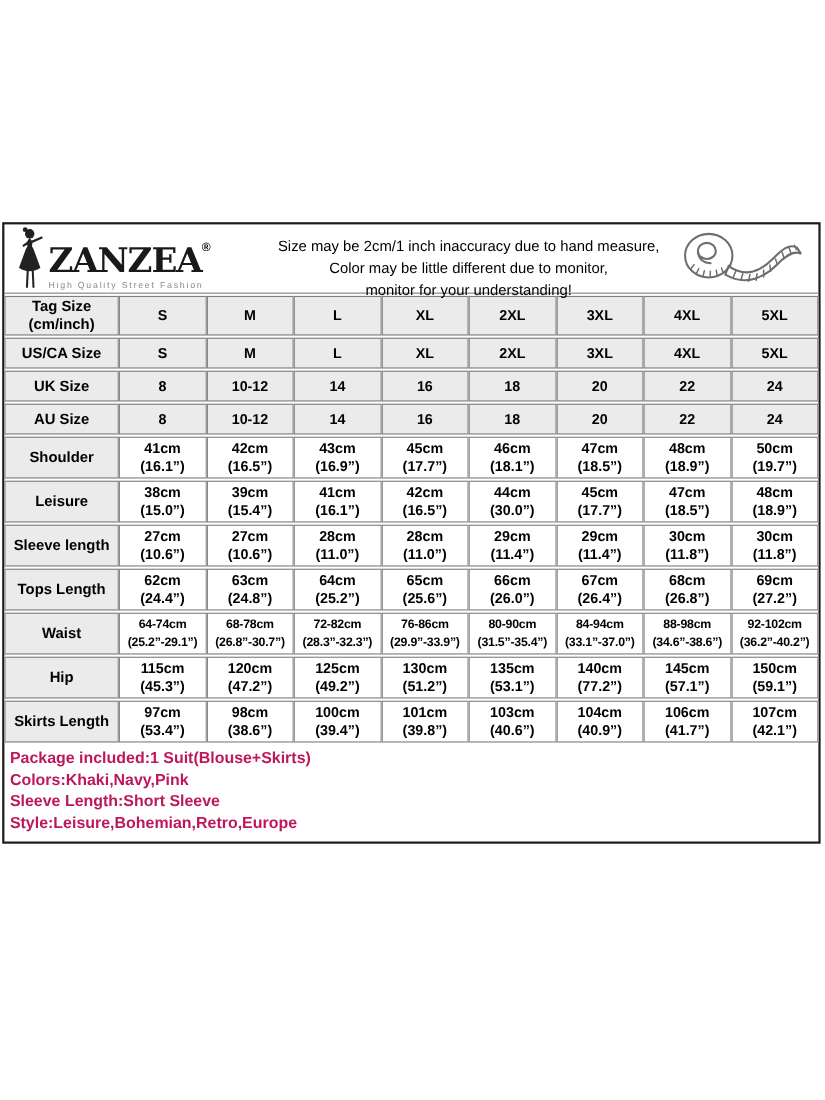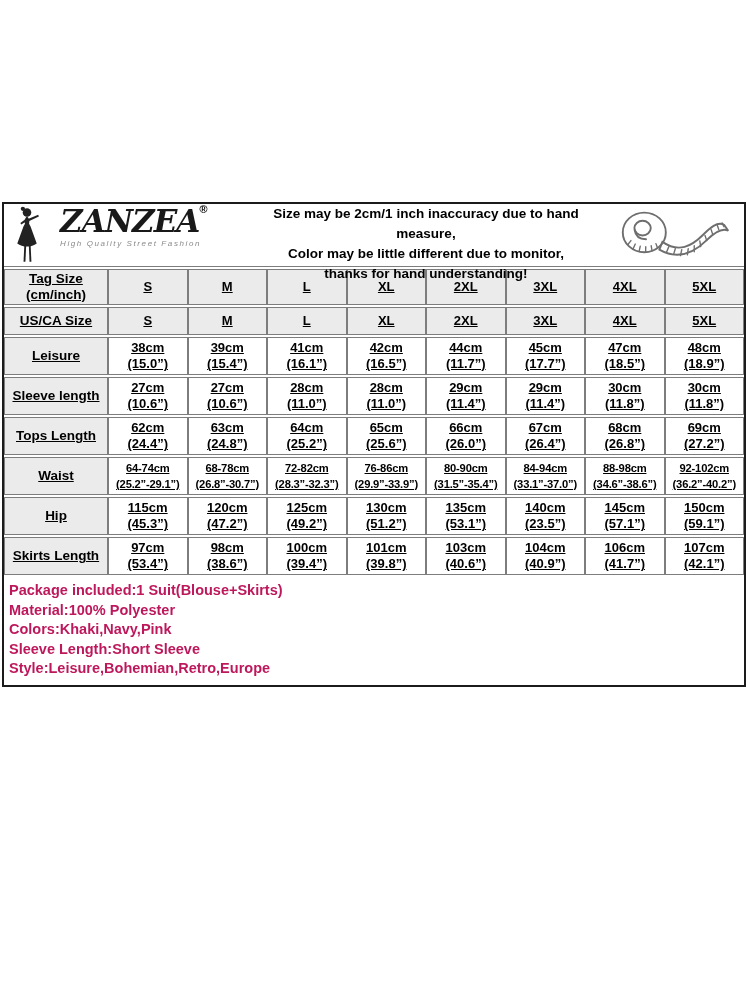--- a/index.html
+++ b/index.html
@@ -1,31 +1,31 @@
 <!DOCTYPE html>
 <html><head>
 <meta charset="utf-8">
 <style>
   html,body{margin:0;padding:0;background:#fff;}
   .page{width:750px;height:1000px;background:#fff;position:relative;font-family:"Liberation Sans",sans-serif;}
   .sheet{position:absolute;top:202px;left:2px;width:740px;border:2px solid #1b1b1b;background:#fff;}
 
   
   .head{display:flex;align-items:center;height:62px;border-bottom:1px solid #7d7d7d;padding:0 4px;}
-  .logo{flex:0 0 238px;display:flex;align-items:flex-start;gap:18px;padding-left:4px;font-style:italic;}
+  .logo{flex:0 0 238px;display:flex;align-items:flex-end;gap:2px;padding-left:4px;}
   .logo-figure{flex:0 0 30px;}
   .brand-line{line-height:1;white-space:nowrap;}
   .brand{font-family:"DejaVu Serif",serif;font-weight:bold;font-size:31px;letter-spacing:-1px;color:#191919;}
   .rmark{font-size:11px;vertical-align:top;position:relative;top:-2px;font-family:"Liberation Sans",sans-serif;font-weight:bold;}
   .tagline{font-size:8px;letter-spacing:1.6px;color:#8a8a8a;margin-top:2px;white-space:nowrap;}
-  .notice{flex:1;text-align:center;font-weight:bold;font-size:13.5px;line-height:20px;color:#000;margin-top:17px;}
+  .notice{flex:1;text-align:center;font-weight:normal;font-size:13.5px;line-height:20px;color:#000;margin-top:17px;}
   .tape{flex:0 0 138px;display:flex;justify-content:center;}
 
   
-  table.sizes{width:100%;border-collapse:separate;border-spacing:0 2px;table-layout:fixed;text-decoration:underline;}
+  table.sizes{width:100%;border-collapse:separate;border-spacing:0 2px;table-layout:fixed;}
   table.sizes th,table.sizes td{border:1px solid #7d7d7d;text-align:center;vertical-align:middle;
     font-weight:bold;font-size:13px;line-height:16px;padding:1px 0;white-space:pre-line;color:#000;}
   table.sizes th{background:#ebebeb;width:102px;font-size:13.5px;}
   table.sizes td{background:#fff;width:auto;}
   tr.shaded td{background:#ebebeb;height:24px;}
   tr.shaded.tall td{height:32px;}
   tr.measure td, tr.measure th{height:34px;}
   tr.small td{font-size:11.2px;letter-spacing:-0.2px;}
 
   
@@ -56,21 +56,21 @@
           <div class="brand-line">
             <span class="brand">ZANZEA</span><span class="rmark">®</span>
           </div>
           <div class="tagline">High Quality Street Fashion</div>
         </div>
       </div>
 
       <div class="notice">
         <div>Size may be 2cm/1 inch inaccuracy due to hand measure,</div>
         <div>Color may be little different due to monitor,</div>
-        <div>thanks for hand understanding!</div>
+        <div>monitor for your understanding!</div>
       </div>
 
       <div class="tape">
         <svg width="130" height="62" viewBox="0 0 146 72">
           <ellipse class="ink" cx="42" cy="33" rx="25" ry="23" fill="#fff"></ellipse>
           <ellipse class="ink" cx="40" cy="28" rx="9.5" ry="8.5" fill="#fff"></ellipse>
           <path class="ink" d="M30.8 30 Q32 40.5 44 41"></path>
           <path class="ink-thin" d="M23 47 L26.5 42.5"></path>
           <path class="ink-thin" d="M29 52 L31.5 46.5"></path>
           <path class="ink-thin" d="M36 55 L37.3 49"></path>
@@ -110,32 +110,73 @@
             <th>US/CA Size</th>
             <td>S</td>
             <td>M</td>
             <td>L</td>
             <td>XL</td>
             <td>2XL</td>
             <td>3XL</td>
             <td>4XL</td>
             <td>5XL</td>
           </tr>
+          <tr class="shaded">
+            <th>UK Size</th>
+            <td>8</td>
+            <td>10-12</td>
+            <td>14</td>
+            <td>16</td>
+            <td>18</td>
+            <td>20</td>
+            <td>22</td>
+            <td>24</td>
+          </tr>
+          <tr class="shaded">
+            <th>AU Size</th>
+            <td>8</td>
+            <td>10-12</td>
+            <td>14</td>
+            <td>16</td>
+            <td>18</td>
+            <td>20</td>
+            <td>22</td>
+            <td>24</td>
+          </tr>
+          <tr class="measure">
+            <th>Shoulder</th>
+            <td>41cm
+(16.1”)</td>
+            <td>42cm
+(16.5”)</td>
+            <td>43cm
+(16.9”)</td>
+            <td>45cm
+(17.7”)</td>
+            <td>46cm
+(18.1”)</td>
+            <td>47cm
+(18.5”)</td>
+            <td>48cm
+(18.9”)</td>
+            <td>50cm
+(19.7”)</td>
+          </tr>
           <tr class="measure">
             <th>Leisure</th>
             <td>38cm
 (15.0”)</td>
             <td>39cm
 (15.4”)</td>
             <td>41cm
 (16.1”)</td>
             <td>42cm
 (16.5”)</td>
             <td>44cm
-(11.7”)</td>
+(30.0”)</td>
             <td>45cm
 (17.7”)</td>
             <td>47cm
 (18.5”)</td>
             <td>48cm
 (18.9”)</td>
           </tr>
           <tr class="measure">
             <th>Sleeve length</th>
             <td>27cm
@@ -199,21 +240,21 @@
 (45.3”)</td>
             <td>120cm
 (47.2”)</td>
             <td>125cm
 (49.2”)</td>
             <td>130cm
 (51.2”)</td>
             <td>135cm
 (53.1”)</td>
             <td>140cm
-(23.5”)</td>
+(77.2”)</td>
             <td>145cm
 (57.1”)</td>
             <td>150cm
 (59.1”)</td>
           </tr>
           <tr class="measure">
             <th>Skirts Length</th>
             <td>97cm
 (53.4”)</td>
             <td>98cm
@@ -229,20 +270,19 @@
             <td>106cm
 (41.7”)</td>
             <td>107cm
 (42.1”)</td>
           </tr>
         </tbody>
     </table>
 
     <div class="details">
       <div class="line">Package included:1 Suit(Blouse+Skirts)</div>
-      <div class="line">Material:100% Polyester</div>
       <div class="line">Colors:Khaki,Navy,Pink</div>
       <div class="line">Sleeve Length:Short Sleeve</div>
       <div class="line">Style:Leisure,Bohemian,Retro,Europe</div>
     </div>
 
   </div>
 </div>
 
 </body></html>

